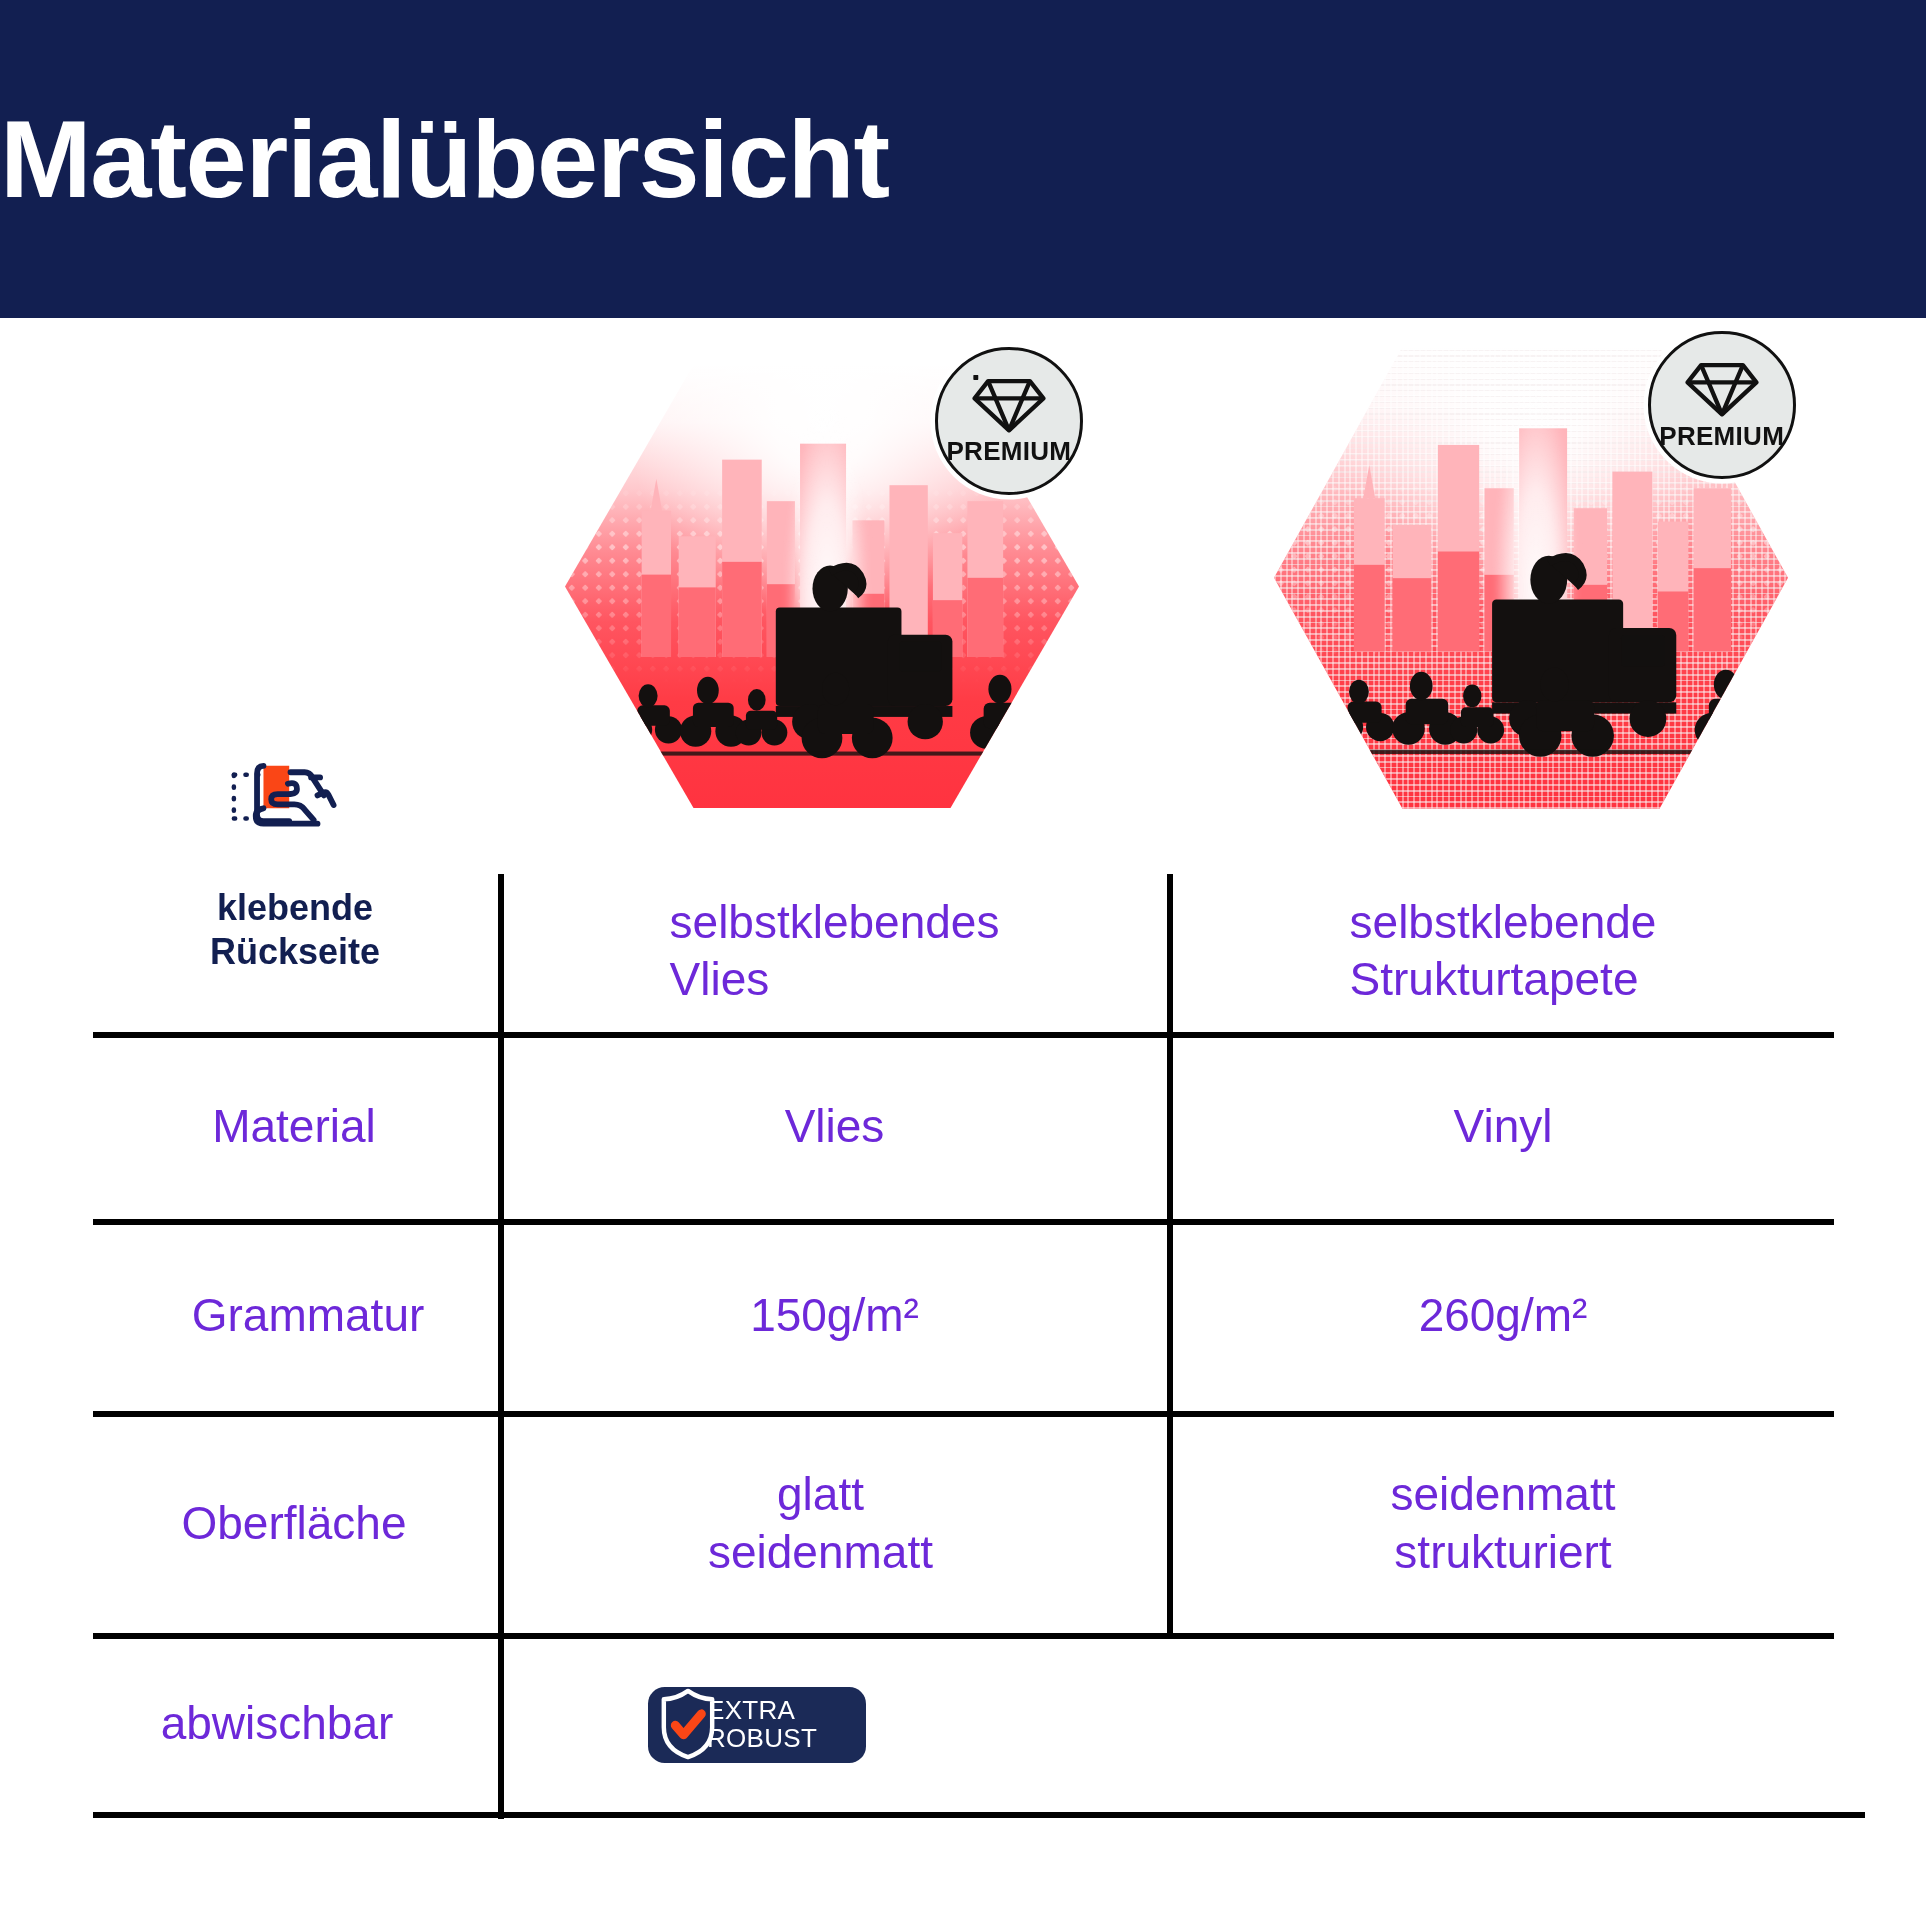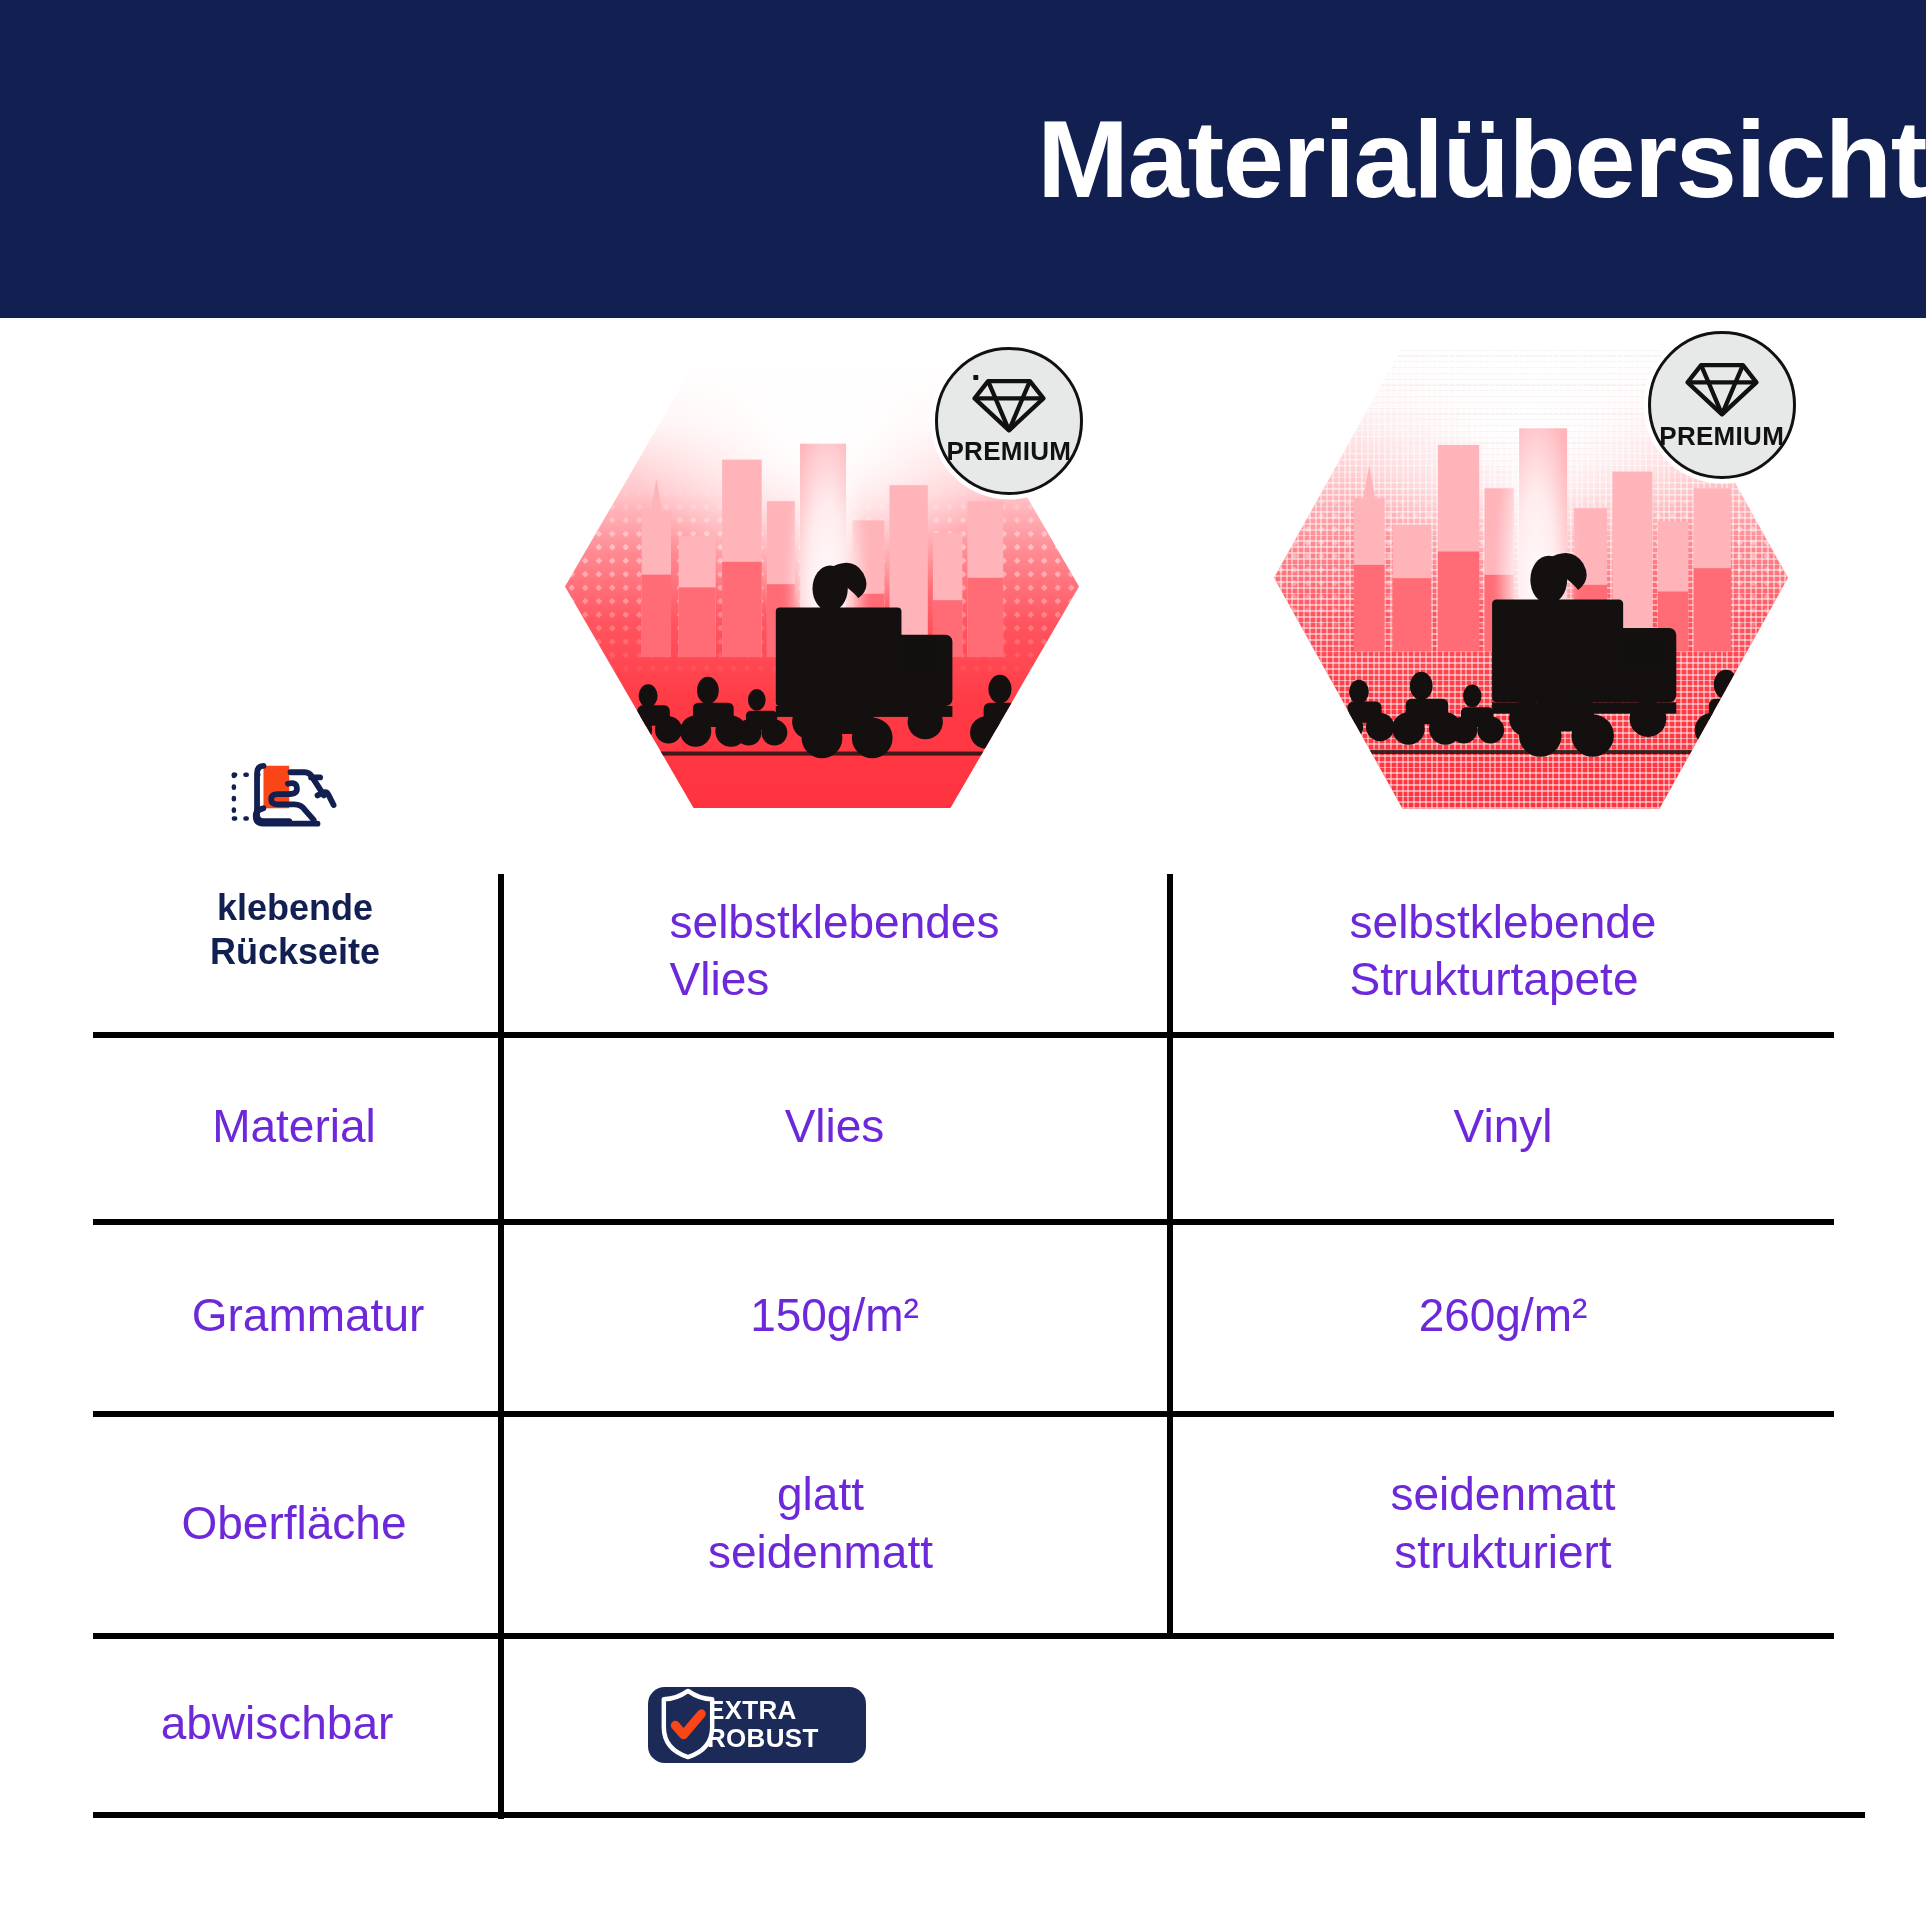--- a/index.html
+++ b/index.html
@@ -5,21 +5,21 @@
   * { margin:0; padding:0; box-sizing:border-box; }
   html,body { width:1926px; height:1926px; background:#ffffff; }
   body { font-family:"Liberation Sans", sans-serif; -webkit-font-smoothing:antialiased; }
 
   
   .page { position:relative; width:1926px; height:1926px; background:#fff; overflow:hidden; }
 
   
   .header-band {
     position:absolute; left:0; top:0; width:1926px; height:318px;
-    background:#121F51; display:flex; align-items:center; justify-content:flex-end;
+    background:#121F51; display:flex; align-items:center; justify-content:flex-start;
   }
   .header-title {
     color:#ffffff; font-size:110px; font-weight:bold; letter-spacing:-1.3px;
     line-height:1; white-space:nowrap;
   }
 
   
   .hero { position:absolute; left:0; top:334px; width:1926px; height:514px; }
 
   .hex-wrap { position:absolute; width:514px; height:475px; }
@@ -103,21 +103,21 @@
   }
 
   
   .robust-badge {
     position:absolute; display:inline-flex; align-items:center;
     background:#1B2A57; border-radius:16.7px; padding:9px 16.7px 9px 59px;
     height:76px; width:218px;
   }
   .robust-badge .shield { position:absolute; left:11.6px; top:1.3px; width:56px; height:72px; }
   .robust-badge .rtext { display:flex; flex-direction:column; color:#fff;
-     font-size:26px; font-weight:bold; line-height:1.06; letter-spacing:0.3px; }
+     font-size:26px; font-weight:normal; line-height:1.06; letter-spacing:0.3px; }
 
   .wipe-row-text { position:absolute; font-size:46px; color:#111; }
 </style>
 </head>
 <body>
 
 <div class="page">
 
   <div class="header-band">
     <div class="header-title">Materialübersicht</div>

